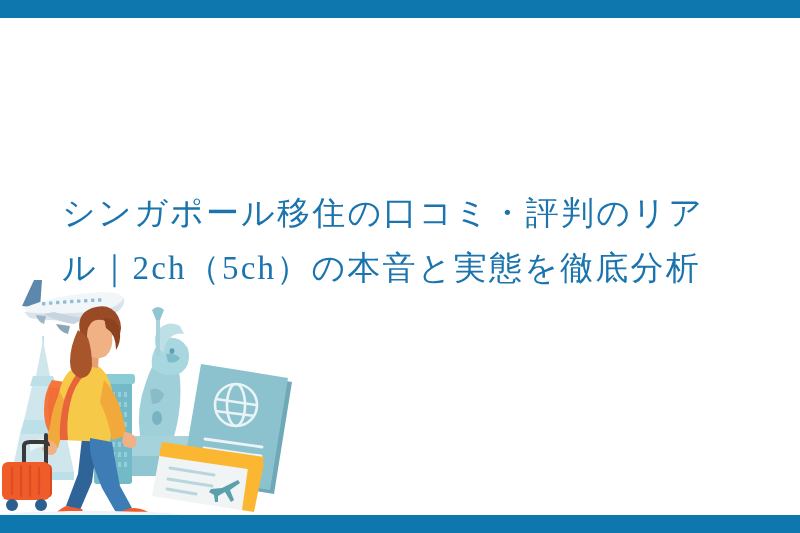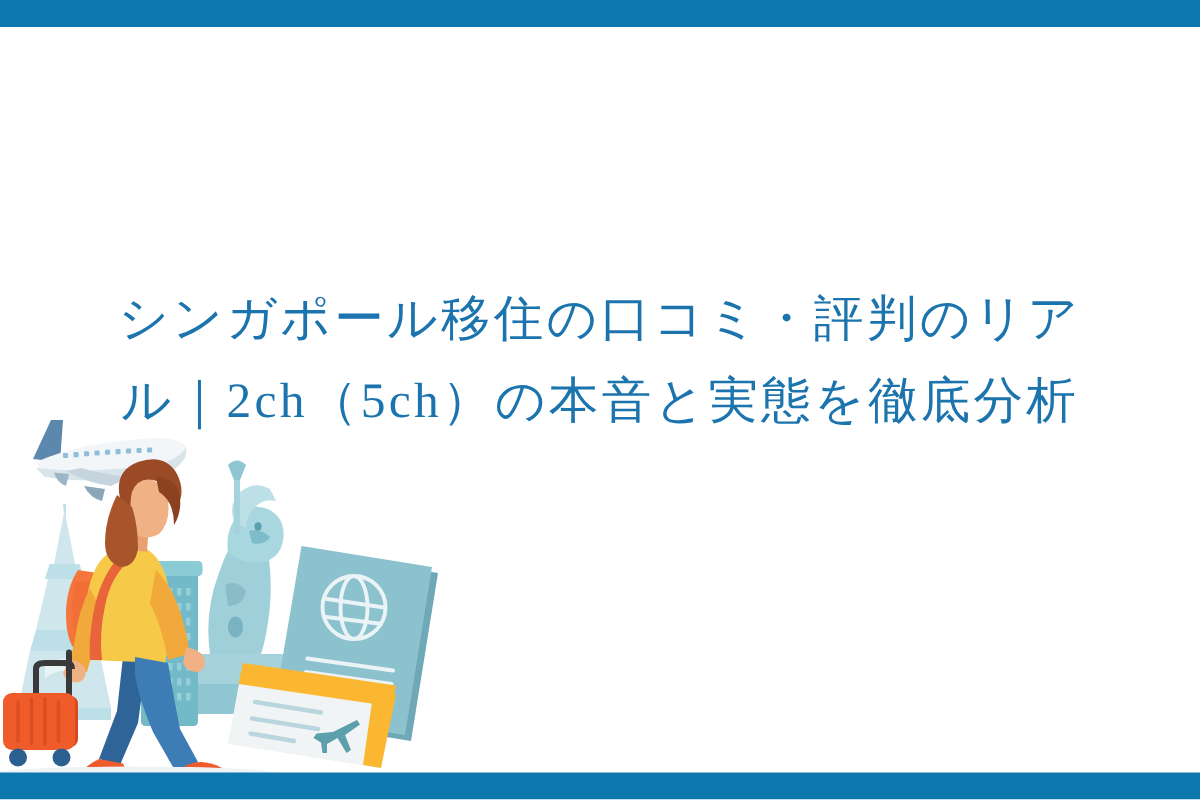--- a/index.html
+++ b/index.html
@@ -29,21 +29,21 @@
   }
   #bar-top { top: 0; }
   #bar-bottom { bottom: 0; }
 
   
   #title-block {
     position: absolute;
     left: 62px;
     top: 186px;
     width: 676px;
-    text-align: center;
+    text-align: left;
   }
   #title-text {
     display: block;
     color: #1b74ad;
     font-family: "Liberation Serif", "DejaVu Serif", serif;
     font-size: 33px;
     font-weight: 500;
     line-height: 55px;
     letter-spacing: 2.2px;
     white-space: pre-wrap;

